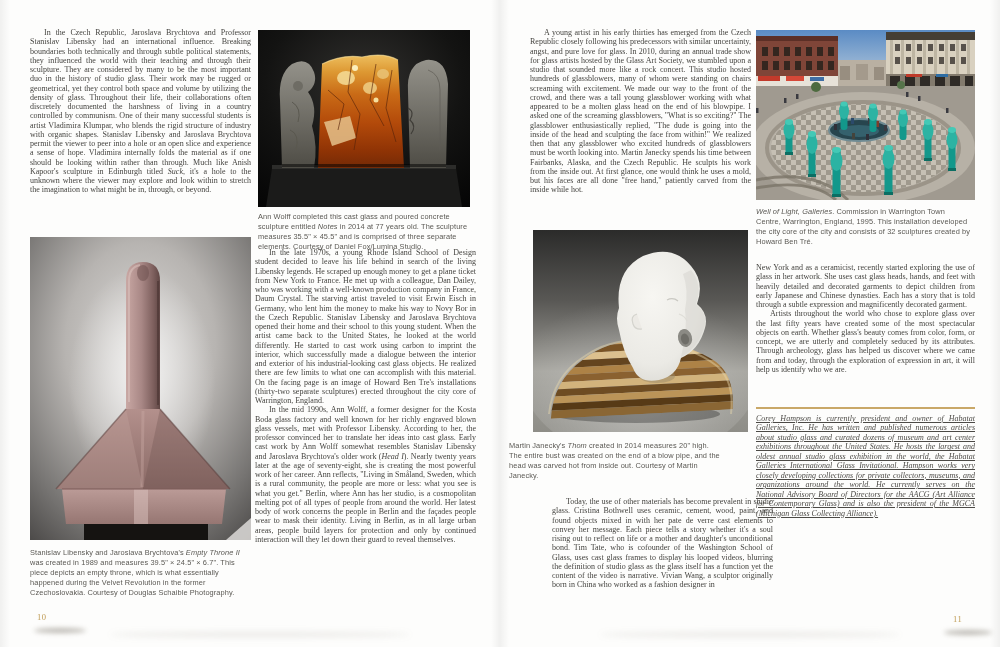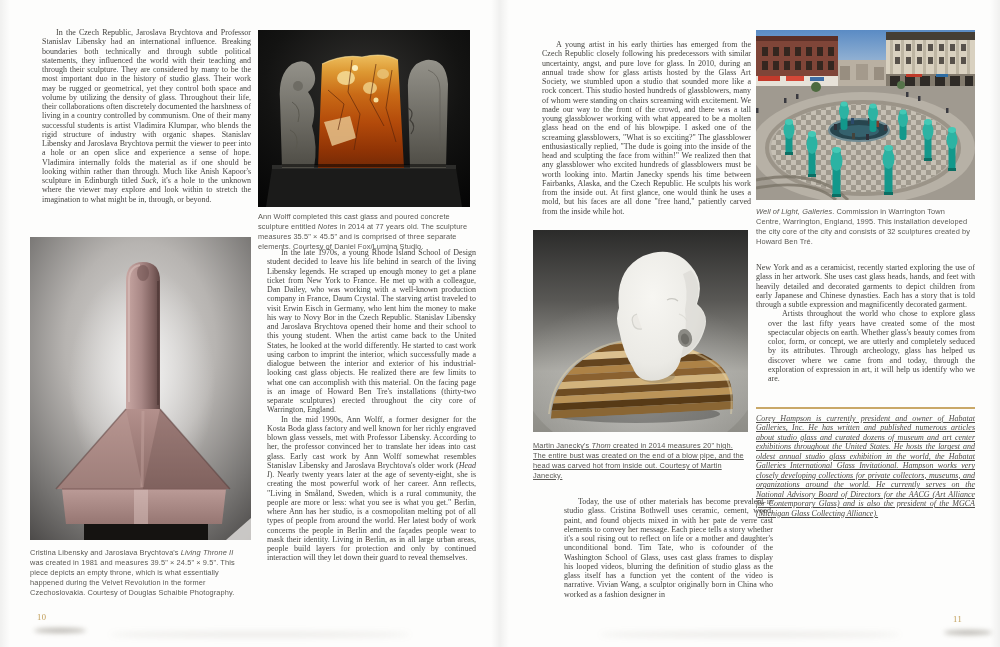--- a/index.html
+++ b/index.html
@@ -2,21 +2,21 @@
 <html><head>
 <meta charset="utf-8">
 <style>
   html,body{margin:0;padding:0;background:#f4f3f1;}
   .spread{position:relative;width:1000px;height:647px;background:#fdfdfc;overflow:hidden;
           font-family:"Liberation Serif",serif;}
   .abs{position:absolute;}
   
   .body-text{font:8px/9.25px "Liberation Serif",serif;color:#454440;text-align:justify;}
   .body-text p{margin:0;}
-  .body-text p.indent{text-indent:14px;margin-left:12px;}
+  .body-text p.indent{text-indent:14px;}
   
   .caption{font:7.4px/9.9px "Liberation Sans",sans-serif;color:#5a5853;text-align:left;
            letter-spacing:.1px;}
   .caption i{font-style:italic;}
   
   .bio{font:8px/9.45px "Liberation Serif",serif;font-style:italic;color:#4c4a46;text-align:justify;text-decoration:underline;}
   .page-number{font:8.5px "Liberation Serif",serif;color:#bf9a52;letter-spacing:.5px;}
   .gold-rule{height:1.5px;background:#c9a868;}
   figure{margin:0;}
   figure svg{display:block;}
@@ -134,31 +134,31 @@
         <path d="M113,174 L112,250" stroke="#caaaa6" stroke-width="3" fill="none" opacity=".4"></path>
         <path d="M32,252 L196,252 L192,287 L36,287 Z" fill="url(#t-base)"></path>
         <rect x="104" y="252" width="14" height="35" fill="#dcc4bf" opacity=".5"></rect>
         <path d="M32,252 L196,252" stroke="#7c5c5a" stroke-width="1.5" opacity=".7"></path>
         <rect x="54" y="287" width="124" height="16" fill="#151311"></rect>
         <path d="M196,303 L221,281 L221,303 Z" fill="#d6d4d2" opacity=".9"></path>
       </svg>
     </figure>
 
     <figcaption class="abs caption" style="left:30px;top:548px;width:218px;">
-      <span>Cristina Libensky and Jaroslava Brychtova's </span><i>Living Throne II</i><span> was created in 1981 and measures 39.5" × 24.5" × 9.5". This piece depicts an empty throne, which is what essentially happened during the Velvet Revolution in the former Czechoslovakia. Courtesy of Douglas Schaible Photography.</span>
+      <span>Stanislav Libensky and Jaroslava Brychtova's </span><i>Empty Throne II</i><span> was created in 1989 and measures 39.5" × 24.5" × 6.7". This piece depicts an empty throne, which is what essentially happened during the Velvet Revolution in the former Czechoslovakia. Courtesy of Douglas Schaible Photography.</span>
     </figcaption>
 
     <div class="abs page-number" style="left:37px;top:612px;">10</div>
     <div class="abs curl" style="left:34px;top:628px;width:52px;"></div>
     <div class="abs curl faint" style="left:110px;top:632px;width:300px;"></div>
   </section>
 
   <section>
 
-    <div class="abs body-text" style="left:530px;top:40px;width:221px;">
+    <div class="abs body-text" style="left:530px;top:28px;width:221px;">
       <p class="indent">A young artist in his early thirties has emerged from the Czech Republic closely following his predecessors with similar uncertainty, angst, and pure love for glass. In 2010, during an annual trade show for glass artists hosted by the Glass Art Society, we stumbled upon a studio that sounded more like a rock concert. This studio hosted hundreds of glassblowers, many of whom were standing on chairs screaming with excitement. We made our way to the front of the crowd, and there was a tall young glassblower working with what appeared to be a molten glass head on the end of his blowpipe. I asked one of the screaming glassblowers, "What is so exciting?" The glassblower enthusiastically replied, "The dude is going into the inside of the head and sculpting the face from within!" We realized then that any glassblower who excited hundreds of glassblowers must be worth looking into. Martin Janecky spends his time between Fairbanks, Alaska, and the Czech Republic. He sculpts his work from the inside out. At first glance, one would think he uses a mold, but his faces are all done "free hand," patiently carved from the inside while hot.</p>
     </div>
 
     <figure class="abs" style="left:533px;top:230px;">
       <svg width="215" height="202" viewBox="0 0 215 202">
         <defs>
           <linearGradient id="h-bg" x1="0" y1="0" x2="0" y2="1">
             <stop offset="0%" stop-color="#2b2b2a"></stop>
               <stop offset="35%" stop-color="#595855"></stop>
             <stop offset="70%" stop-color="#a3a29c"></stop>
@@ -198,21 +198,21 @@
         <path d="M86,78 Q82,40 110,26 Q140,14 158,36 Q172,52 164,74 Q176,84 172,98 Q166,120 148,128 Q144,146 126,150 Q106,154 100,138 Q90,122 86,100 Q82,88 86,78 Z" fill="url(#h-head)"></path>
         <path d="M158,40 Q170,54 163,74 Q175,84 171,97 Q165,118 148,127 Q155,100 152,80 Q156,60 150,44 Z" fill="#d7d6d0" opacity=".55"></path>
         <ellipse cx="152" cy="108" rx="7" ry="9" fill="#8b8a84" transform="rotate(-15 152 108)"></ellipse>
         <ellipse cx="152" cy="109" rx="4" ry="5.5" fill="#6f6e68" transform="rotate(-15 152 109)"></ellipse>
         <path d="M134,70 q6,-3 11,1" stroke="#c9c8c2" stroke-width="1.3" fill="none"></path>
         <path d="M146,84 q6,2 8,7" stroke="#deddd7" stroke-width="1.2" fill="none"></path>
         <path d="M104,84 q-7,2 -4,10 q2,6 9,5" stroke="#d4d3cd" stroke-width="1.2" fill="#eceae5"></path>
       </svg>
     </figure>
 
-    <figcaption class="abs caption" style="left:533px;top:441px;width:212px;text-decoration:underline;">
+    <figcaption class="abs caption" style="left:509px;top:441px;width:212px;">
       <span>Martin Janecky's </span><i>Thom</i><span> created in 2014 measures 20" high. The entire bust was created on the end of a blow pipe, and the head was carved hot from inside out. Courtesy of Martin Janecky.</span>
     </figcaption>
 
     <div class="abs body-text" style="left:552px;top:497px;width:221px;">
       <p class="indent">Today, the use of other materials has become prevalent in studio glass. Cristina Bothwell uses ceramic, cement, wood, paint, and found objects mixed in with her pate de verre cast elements to convey her message. Each piece tells a story whether it's a soul rising out to reflect on life or a mother and daughter's unconditional bond. Tim Tate, who is cofounder of the Washington School of Glass, uses cast glass frames to display his looped videos, blurring the definition of studio glass as the glass itself has a function yet the content of the video is narrative. Vivian Wang, a sculptor originally born in China who worked as a fashion designer in</p>
     </div>
 
     <figure class="abs" style="left:756px;top:30px;">
       <svg width="219" height="170" viewBox="0 0 219 170">
         <defs>

